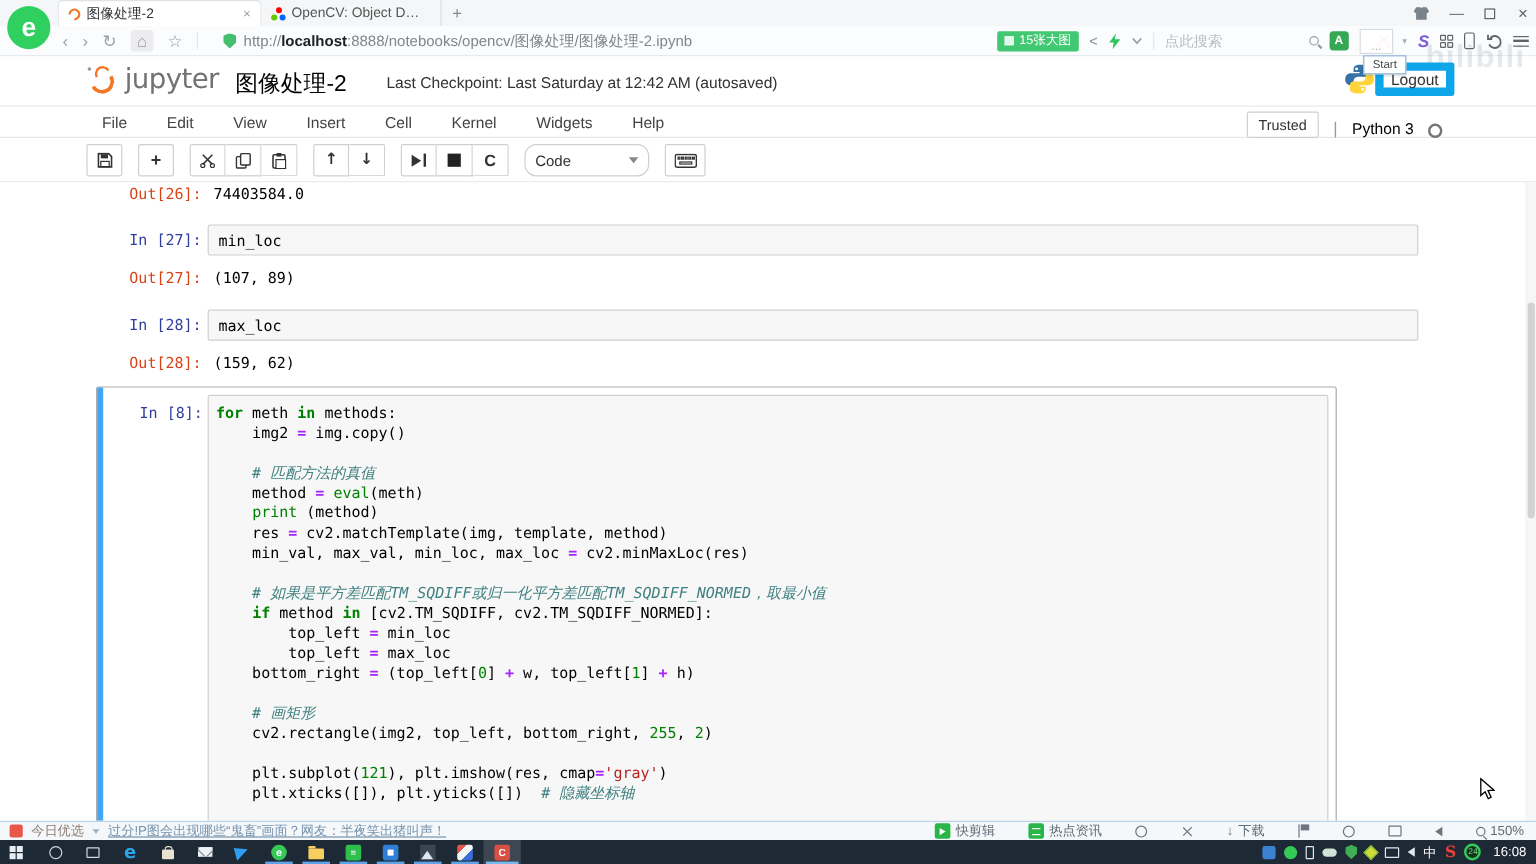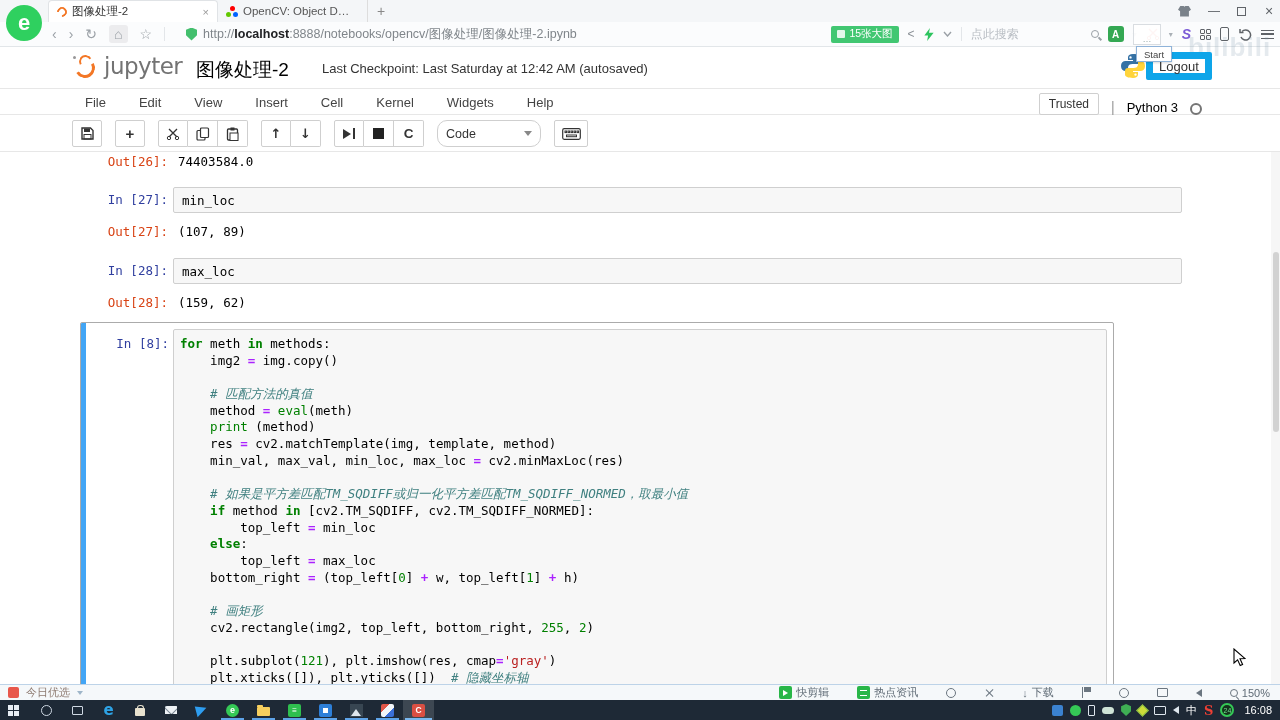--- a/index.html
+++ b/index.html
@@ -432,21 +432,20 @@
           <div class="cl"> </div>
           <div class="cl"><span class="tk-c">    # 匹配方法的真值</span></div>
           <div class="cl"><span class="tk-t">    method </span><span class="tk-o">=</span><span class="tk-t"> </span><span class="tk-b">eval</span><span class="tk-t">(meth)</span></div>
           <div class="cl"><span class="tk-t">    </span><span class="tk-b">print</span><span class="tk-t"> (method)</span></div>
           <div class="cl"><span class="tk-t">    res </span><span class="tk-o">=</span><span class="tk-t"> cv2.matchTemplate(img, template, method)</span></div>
           <div class="cl"><span class="tk-t">    min_val, max_val, min_loc, max_loc </span><span class="tk-o">=</span><span class="tk-t"> cv2.minMaxLoc(res)</span></div>
           <div class="cl"> </div>
           <div class="cl"><span class="tk-c">    # 如果是平方差匹配TM_SQDIFF或归一化平方差匹配TM_SQDIFF_NORMED，取最小值</span></div>
           <div class="cl"><span class="tk-t">    </span><span class="tk-k">if</span><span class="tk-t"> method </span><span class="tk-k">in</span><span class="tk-t"> [cv2.TM_SQDIFF, cv2.TM_SQDIFF_NORMED]:</span></div>
           <div class="cl"><span class="tk-t">        top_left </span><span class="tk-o">=</span><span class="tk-t"> min_loc</span></div>
-          <div class="cl"><span class="tk-t">    </span><span class="tk-k">else</span><span class="tk-t">:</span></div>
           <div class="cl"><span class="tk-t">        top_left </span><span class="tk-o">=</span><span class="tk-t"> max_loc</span></div>
           <div class="cl"><span class="tk-t">    bottom_right </span><span class="tk-o">=</span><span class="tk-t"> (top_left[</span><span class="tk-n">0</span><span class="tk-t">] </span><span class="tk-o">+</span><span class="tk-t"> w, top_left[</span><span class="tk-n">1</span><span class="tk-t">] </span><span class="tk-o">+</span><span class="tk-t"> h)</span></div>
           <div class="cl"> </div>
           <div class="cl"><span class="tk-c">    # 画矩形</span></div>
           <div class="cl"><span class="tk-t">    cv2.rectangle(img2, top_left, bottom_right, </span><span class="tk-n">255</span><span class="tk-t">, </span><span class="tk-n">2</span><span class="tk-t">)</span></div>
           <div class="cl"> </div>
           <div class="cl"><span class="tk-t">    plt.subplot(</span><span class="tk-n">121</span><span class="tk-t">), plt.imshow(res, cmap</span><span class="tk-o">=</span><span class="tk-s">'gray'</span><span class="tk-t">)</span></div>
           <div class="cl"><span class="tk-t">    plt.xticks([]), plt.yticks([])  </span><span class="tk-c"># 隐藏坐标轴</span></div>
         </div>
     </div>
@@ -455,20 +454,21 @@
 
   <div class="scrollbar">
       <span class="thumb"></span>
     </div>
 
   <div class="newsbar">
     <div class="nb-left">
       <span class="gift"></span>
       <span class="brand">今日优选</span>
       <span class="nb-chev"></span>
+      <span class="headline">过分!P图会出现哪些“鬼畜”画面？网友：半夜笑出猪叫声！</span>
     </div>
     <div class="nb-right">
       <span class="mini">
           <span class="sq-green">
             <span class="tri"></span>
           </span>
           <span>快剪辑</span>
         </span>
       <span class="mini">
           <span class="sq-green">

